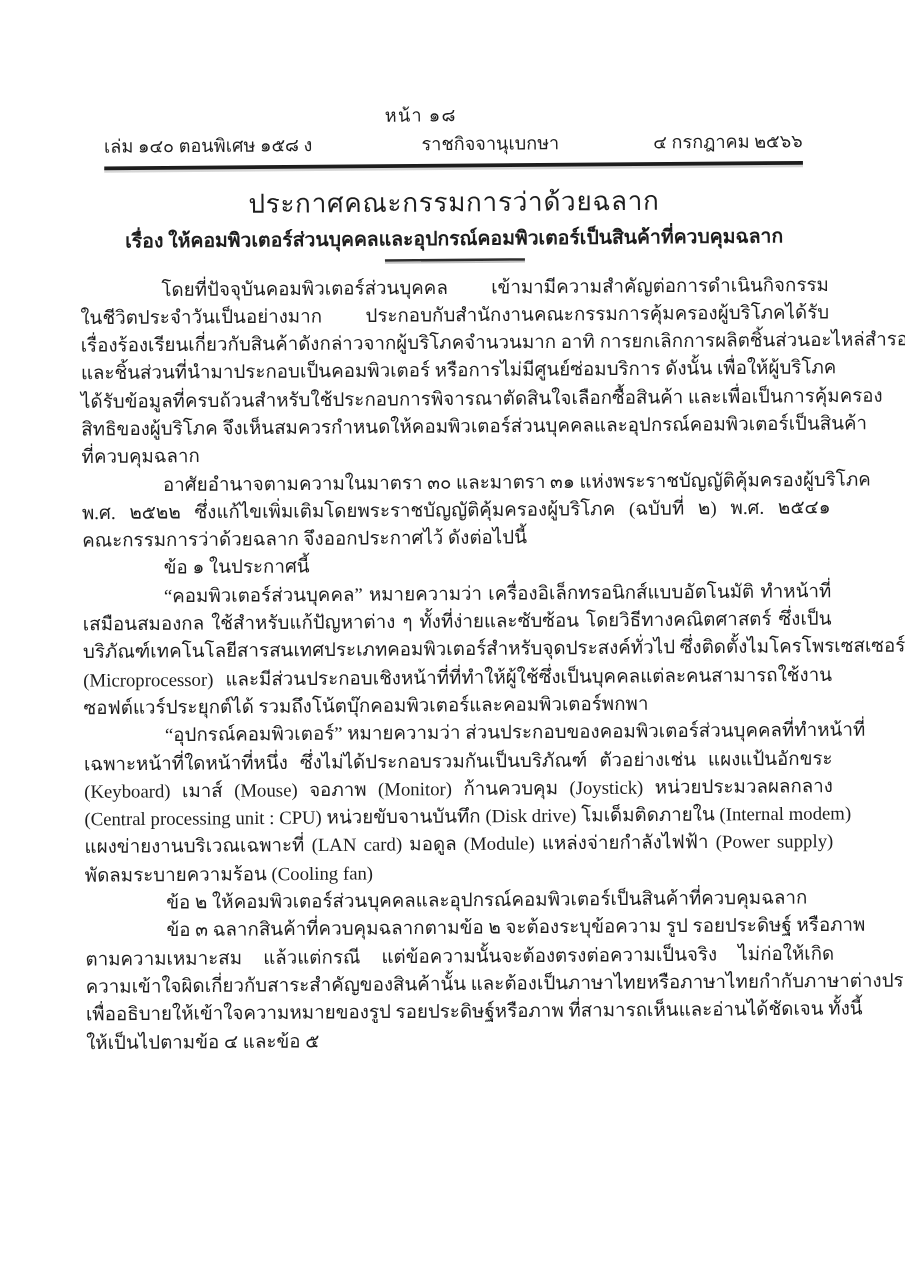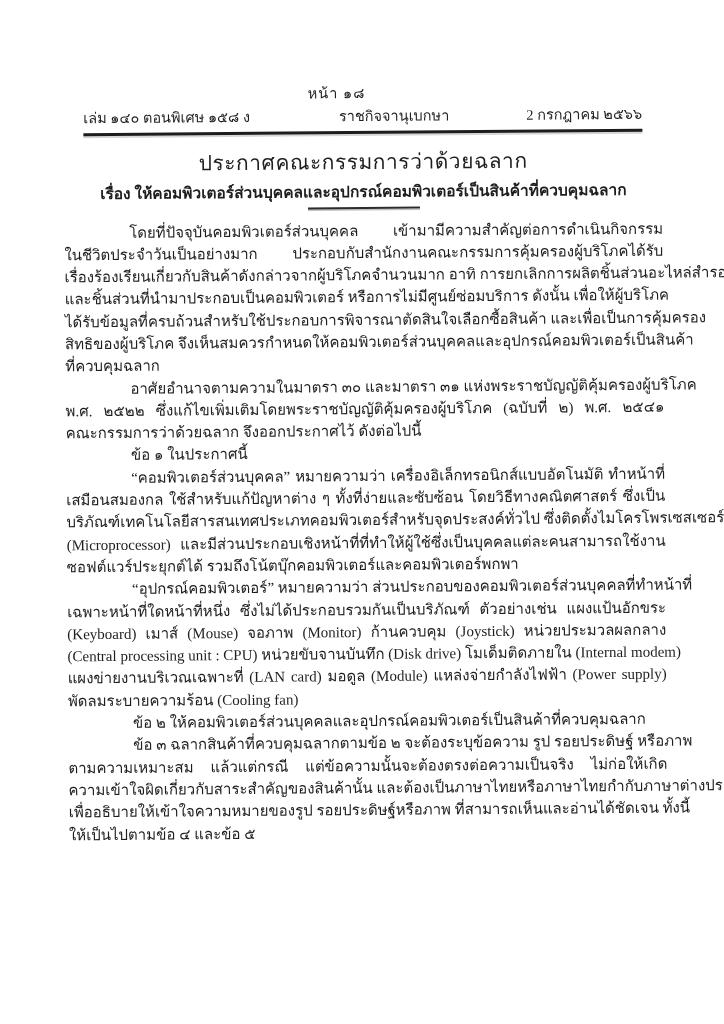--- a/index.html
+++ b/index.html
@@ -95,21 +95,21 @@
 <body>
 
 <div class="sheet">
   <div class="content">
 
     <div class="page-no">หน้า ๑๘</div>
 
     <div class="masthead">
       <span class="vol">เล่ม ๑๔๐ ตอนพิเศษ ๑๕๘ ง</span>
       <span class="gz">ราชกิจจานุเบกษา</span>
-      <span class="date">2 กรกฎาคม ๒๕๖๖</span>
+      <span class="date">๔ กรกฎาคม ๒๕๖๖</span>
     </div>
 
     <div class="rule"></div>
 
     <h1 class="doc-title">ประกาศคณะกรรมการว่าด้วยฉลาก</h1>
 
     <h2 class="doc-subject">เรื่อง ให้คอมพิวเตอร์ส่วนบุคคลและอุปกรณ์คอมพิวเตอร์เป็นสินค้าที่ควบคุมฉลาก</h2>
 
     <div class="subject-rule"></div>
 

